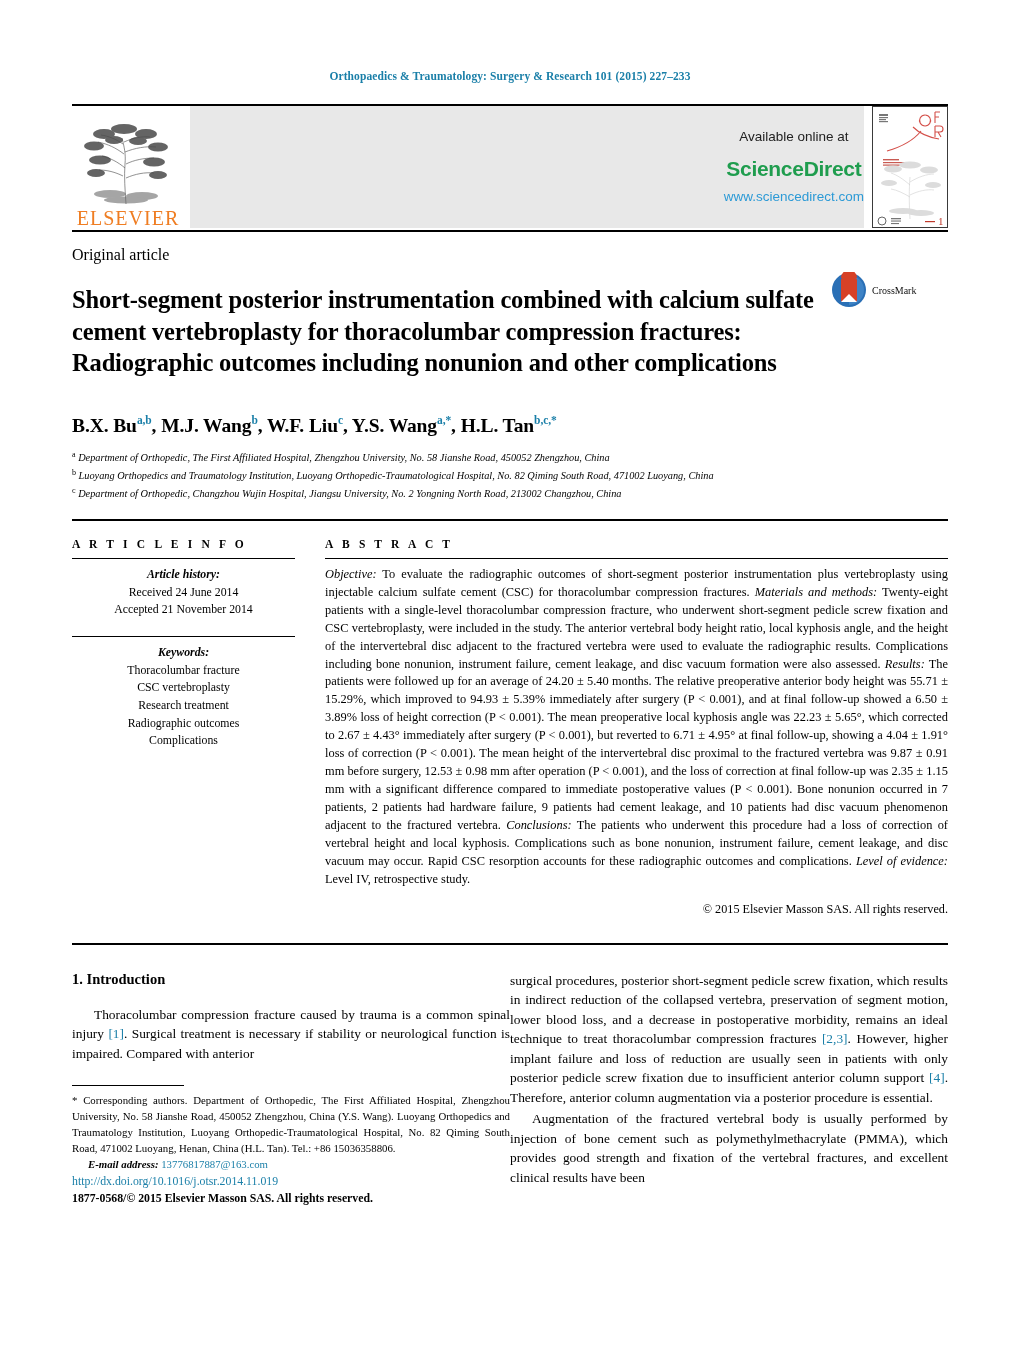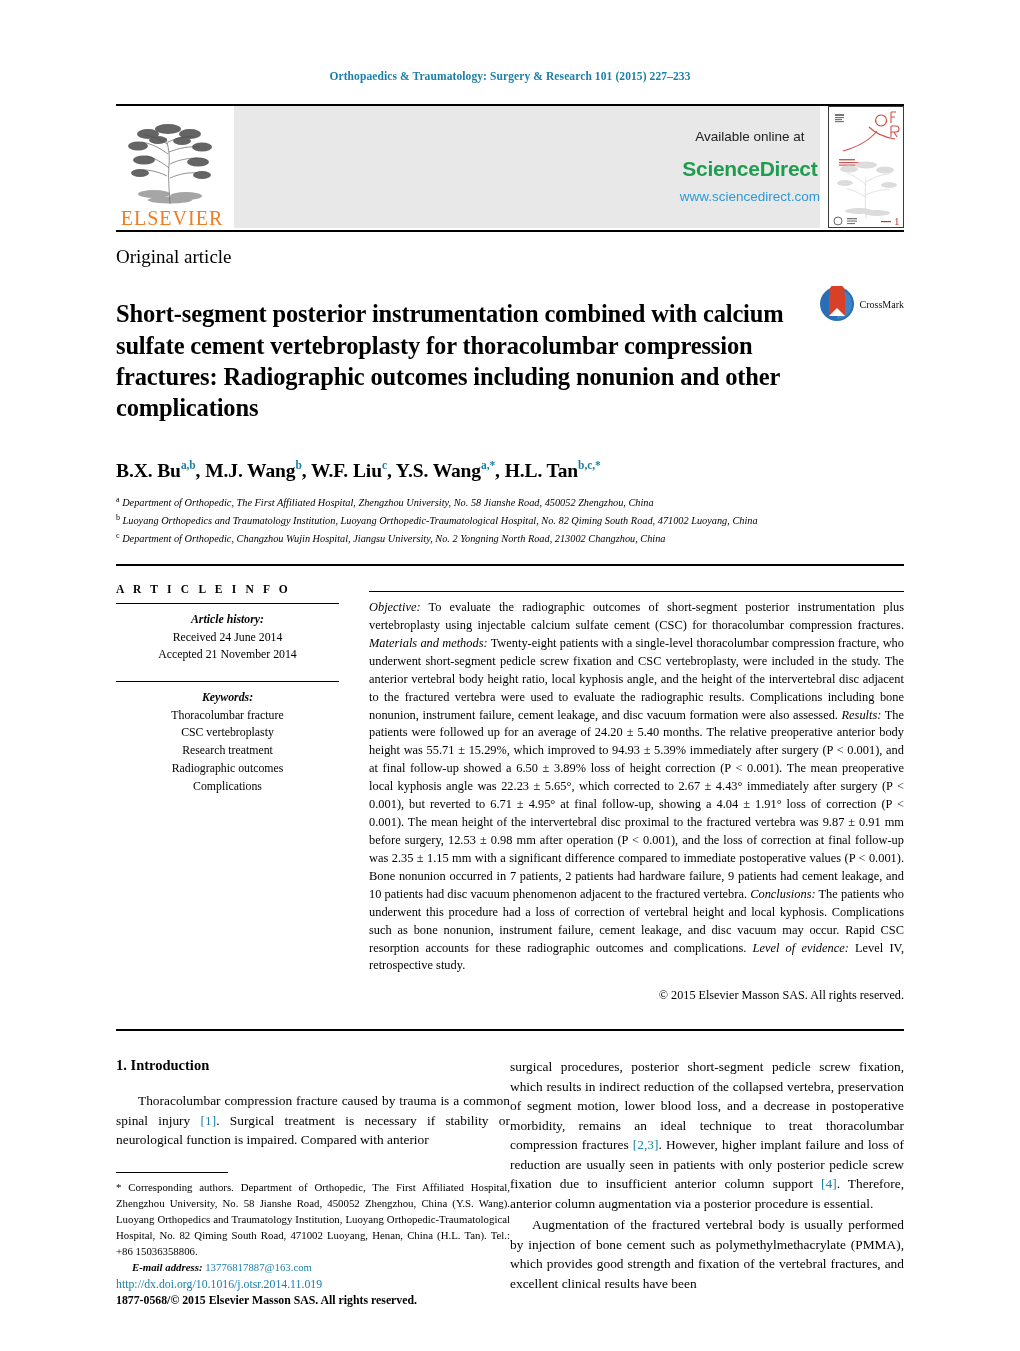--- a/index.html
+++ b/index.html
@@ -13,21 +13,21 @@
     font-family: "Liberation Serif", serif;
     color: #000000;
     position: relative;
     overflow: hidden;
   }
   .page {
     position: relative;
     width: 1020px;
     height: 1044px;
     box-sizing: border-box;
-    padding: 0 116px;
+    padding: 0 72px;
   }
 
   
   .running-head {
     text-align: center;
     font-family: "Liberation Serif", serif;
     font-weight: 700;
     font-size: 11.5px;
     color: #1a7fa8;
     letter-spacing: 0.1px;
@@ -128,24 +128,24 @@
     overflow: hidden;
   }
 
   
   .title-rule {
     border-top: 2.2px solid #000;
     margin-top: 2px;
   }
   .article-type {
     font-family: "Liberation Serif", serif;
-    font-size: 19px;
+    font-size: 16px;
     font-weight: 400;
     margin-top: 14px;
-    margin-bottom: 14px;
+    margin-bottom: 4px;
   }
   .title-row {
     display: flex;
     align-items: flex-start;
   }
   .title {
     flex: 1 1 auto;
     font-family: "Liberation Serif", serif;
     font-weight: 700;
     font-size: 24.5px;
@@ -448,20 +448,21 @@
         <div class="ital">Keywords:</div>
         <div>Thoracolumbar fracture</div>
         <div>CSC vertebroplasty</div>
         <div>Research treatment</div>
         <div>Radiographic outcomes</div>
         <div>Complications</div>
       </div>
     </div>
 
     <div class="col-abs">
+      <div class="sec-head">A B S T R A C T</div>
       <div class="thin-rule"></div>
       <div class="abstract"><span><span class="lead">Objective:</span> To evaluate the radiographic outcomes of short-segment posterior instrumentation plus vertebroplasty using injectable calcium sulfate cement (CSC) for thoracolumbar compression fractures. </span><span><span class="lead">Materials and methods:</span> Twenty-eight patients with a single-level thoracolumbar compression fracture, who underwent short-segment pedicle screw fixation and CSC vertebroplasty, were included in the study. The anterior vertebral body height ratio, local kyphosis angle, and the height of the intervertebral disc adjacent to the fractured vertebra were used to evaluate the radiographic results. Complications including bone nonunion, instrument failure, cement leakage, and disc vacuum formation were also assessed. </span><span><span class="lead">Results:</span> The patients were followed up for an average of 24.20 ± 5.40 months. The relative preoperative anterior body height was 55.71 ± 15.29%, which improved to 94.93 ± 5.39% immediately after surgery (P &lt; 0.001), and at final follow-up showed a 6.50 ± 3.89% loss of height correction (P &lt; 0.001). The mean preoperative local kyphosis angle was 22.23 ± 5.65°, which corrected to 2.67 ± 4.43° immediately after surgery (P &lt; 0.001), but reverted to 6.71 ± 4.95° at final follow-up, showing a 4.04 ± 1.91° loss of correction (P &lt; 0.001). The mean height of the intervertebral disc proximal to the fractured vertebra was 9.87 ± 0.91 mm before surgery, 12.53 ± 0.98 mm after operation (P &lt; 0.001), and the loss of correction at final follow-up was 2.35 ± 1.15 mm with a significant difference compared to immediate postoperative values (P &lt; 0.001). Bone nonunion occurred in 7 patients, 2 patients had hardware failure, 9 patients had cement leakage, and 10 patients had disc vacuum phenomenon adjacent to the fractured vertebra. </span><span><span class="lead">Conclusions:</span> The patients who underwent this procedure had a loss of correction of vertebral height and local kyphosis. Complications such as bone nonunion, instrument failure, cement leakage, and disc vacuum may occur. Rapid CSC resorption accounts for these radiographic outcomes and complications. </span><span><span class="lead">Level of evidence:</span> Level IV, retrospective study. </span></div>
       <div class="copyright">© 2015 Elsevier Masson SAS. All rights reserved.</div>
     </div>
   </div>
 
   <div class="body-rule"></div>
 
   <div class="body-cols">
 

